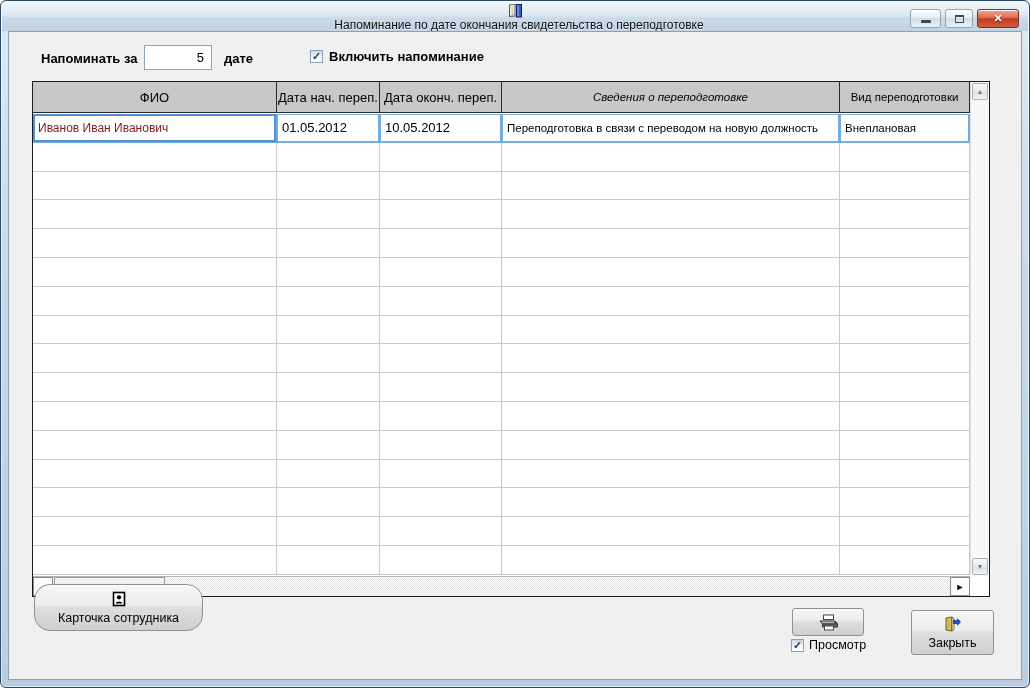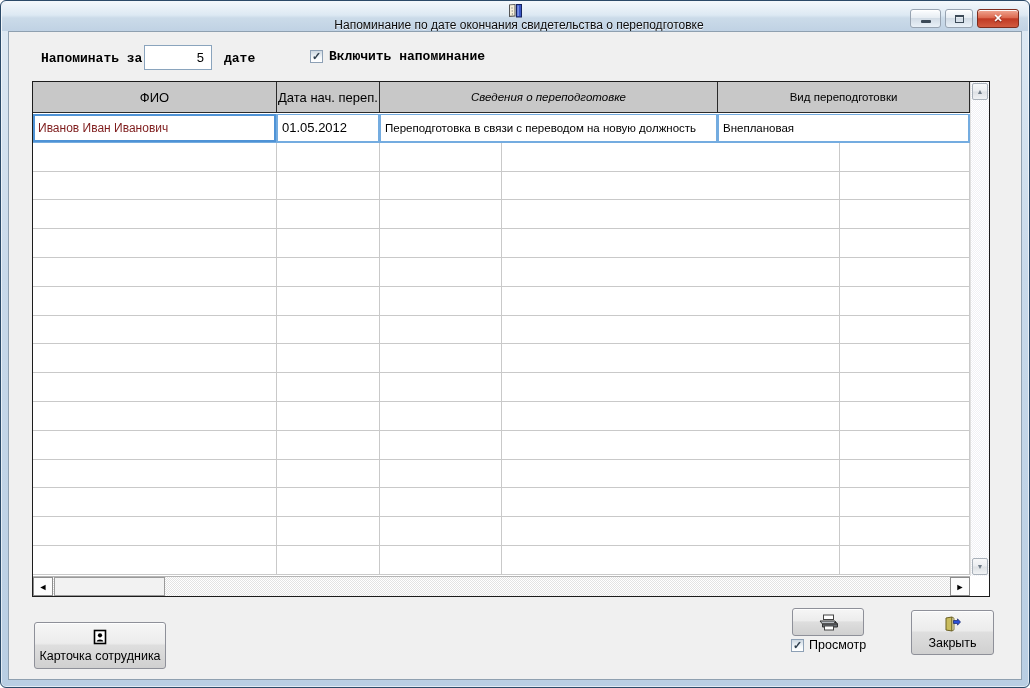--- a/index.html
+++ b/index.html
@@ -35,21 +35,21 @@
   .glyph-min { position:absolute; left:50%; bottom:4px; width:10px; height:3px; margin-left:-5px; background:#3c4a58; border-radius:1px; }
   .glyph-max { position:absolute; left:50%; top:50%; width:9px; height:8px; margin:-4px 0 0 -4px; border:1px solid #3c4a58; border-top-width:2px; background:transparent; }
   .glyph-close { position:absolute; left:0; top:0; right:0; bottom:0; display:flex; align-items:center; justify-content:center; color:#fff; font-size:11px; font-weight:bold; text-shadow:0 1px 1px rgba(60,0,0,.6); }
 
   
   .content {
     position:absolute; left:7px; right:7px; top:30px; bottom:7px;
     background:#f0f0f0; border:1px solid #8fa0b0;
   }
 
-  .lbl-bold { font-weight:bold; font-size:13px; color:#000;font-family:Liberation Mono, monospace; }
+  .lbl-bold { font-weight:bold; font-size:13px; color:#000; }
   .reminder-label-before { position:absolute; left:32px; top:19px; }
   .days-input {
     position:absolute; left:135px; top:13px; width:68px; height:25px;
     border:1px solid #8aa4bd; background:#fff; font-family:"Liberation Sans",sans-serif;
     font-size:13px; text-align:right; padding-right:7px; color:#000;
   }
   .reminder-label-after { position:absolute; left:215px; top:19px; }
 
   .checkbox {
     width:13px; height:13px; border:1px solid #8da0b5; background:linear-gradient(180deg,#cdd8e2 0%,#f4f8fb 60%,#fff 100%);
@@ -113,21 +113,21 @@
   .scroll-corner { position:absolute; right:0; bottom:0; width:19px; height:20px; background:#fff; }
 
   
   .btn {
     position:absolute; border:1px solid #8e9099; border-radius:3px;
     background:linear-gradient(180deg,#f6f6f6 0%,#ececec 45%,#dedede 50%,#d0d0d0 100%);
     box-shadow: inset 0 1px 0 rgba(255,255,255,.85);
     display:flex; flex-direction:column; align-items:center; justify-content:center;
     font-size:12.5px; color:#000; gap:4px; cursor:default;
   }
-  .btn-card  { left:25px;  top:590px; width:132px; height:47px; }
+  .btn-card  { left:25px;  top:552px; width:169px; height:47px;border-radius:16px; }
   .btn-print { left:783px; top:576px; width:72px;  height:28px; flex-direction:row; }
   .btn-close { left:902px; top:578px; width:83px;  height:45px; }
   .preview-wrap { position:absolute; left:782px; top:606px; display:flex; align-items:center; gap:5px; font-size:12.5px; }
 </style>
 </head>
 <body>
 
 <div class="window">
 
   <div class="titlebar">
@@ -161,27 +161,29 @@
 
     <div class="enable-check-wrap">
       <span class="checkbox">✓</span>
       <span class="lbl-bold">Включить напоминание</span>
     </div>
 
     <div class="table-frame">
       <div class="thead">
           <div class="thcell col0" style="width: 244px;">ФИО</div>
           <div class="thcell col1" style="width: 103px;">Дата нач. переп.</div>
+          <div class="thcell col2" style="width: 122px;">Дата оконч. переп.</div>
           <div class="thcell col3" style="width: 338px; font-style: italic;">Сведения о переподготовке</div>
           <div class="thcell col4" style="flex: 1 1 auto;">Вид переподготовки</div>
         </div>
       <div class="tbody">
           <div class="trow selected">
             <div class="tcell col0" style="width: 244px;">Иванов Иван Иванович</div>
             <div class="tcell col1" style="width: 103px;">01.05.2012</div>
+            <div class="tcell col2" style="width: 122px;">10.05.2012</div>
             <div class="tcell col3" style="width: 338px;">Переподготовка в связи с переводом на новую должность</div>
             <div class="tcell col4" style="flex: 1 1 auto;">Внеплановая</div>
           </div>
           <div class="trow">
             <div class="tcell col0" style="width: 244px;"></div>
             <div class="tcell col1" style="width: 103px;"></div>
             <div class="tcell col2" style="width: 122px;"></div>
             <div class="tcell col3" style="width: 338px;"></div>
             <div class="tcell col4" style="flex: 1 1 auto;"></div>
           </div>

